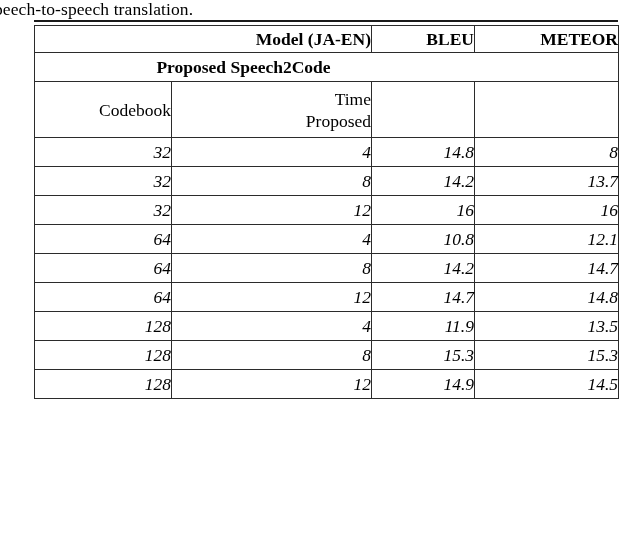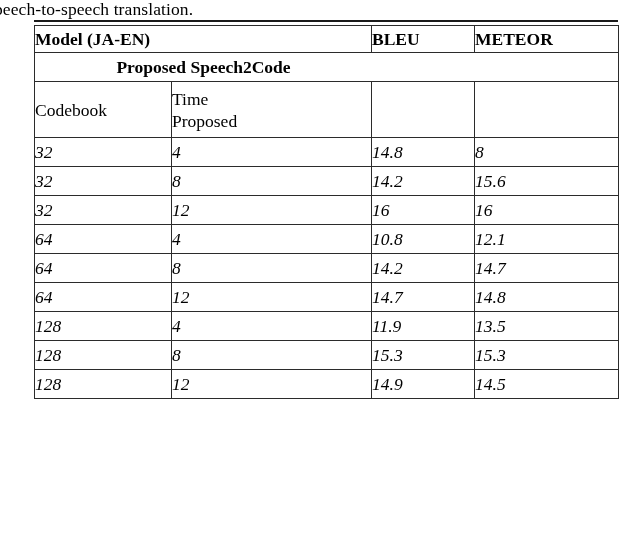--- a/index.html
+++ b/index.html
@@ -49,21 +49,21 @@
   table.results {
     border-collapse: collapse;
     table-layout: fixed;
     width: 584px;
     font-size: 17.5px;
     line-height: 20px;
   }
 
   table.results td {
     border: 1.6px solid #2b2b2b;
-    text-align: left;
+    text-align: right;
     vertical-align: middle;
     padding: 0;
   }
 
   
   col.c-codebook { width: 137px; }
   col.c-timered  { width: 200px; }
   col.c-bleu     { width: 103px; }
   col.c-meteor   { width: 144px; }
 
@@ -99,21 +99,21 @@
     <tbody>
 
       <tr class="r-header">
         <td colspan="2" class="bold">Model (JA-EN)</td>
         <td class="bold">BLEU</td>
         <td class="bold">METEOR</td>
       </tr>
 
 
       <tr class="r-section">
-        <td colspan="4" class="bold" style="text-align:left;">
+        <td colspan="4" class="bold" style="text-align:left;padding-left:40px;">
           <div style="width:337px; text-align:center;">Proposed Speech2Code</div>
         </td>
       </tr>
 
       <tr class="r-subhead">
         <td>Codebook</td>
         <td class="two-line">
           <div>Time</div>
           <div>Proposed</div>
         </td>
@@ -124,21 +124,21 @@
       <tr class="r-data">
         <td>32</td>
         <td>4</td>
         <td>14.8</td>
         <td>8</td>
       </tr>
       <tr class="r-data">
         <td>32</td>
         <td>8</td>
         <td>14.2</td>
-        <td>15.6</td>
+        <td>13.7</td>
       </tr>
       <tr class="r-data">
         <td>32</td>
         <td>12</td>
         <td>16</td>
         <td>16</td>
       </tr>
       <tr class="r-data">
         <td>64</td>
         <td>4</td>

